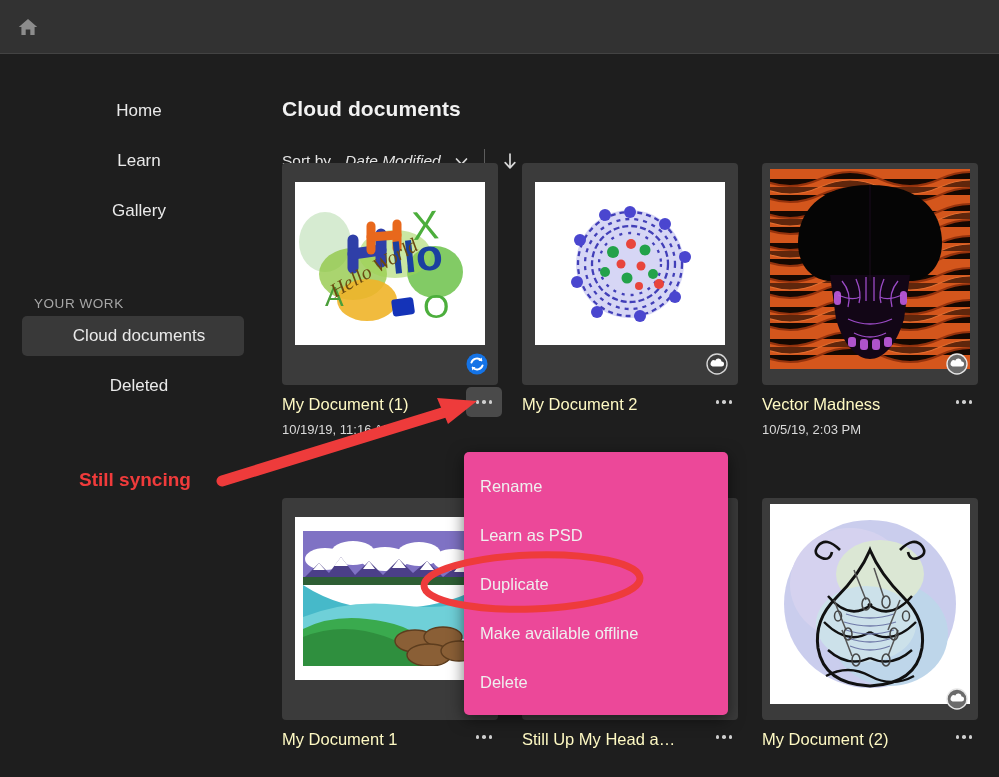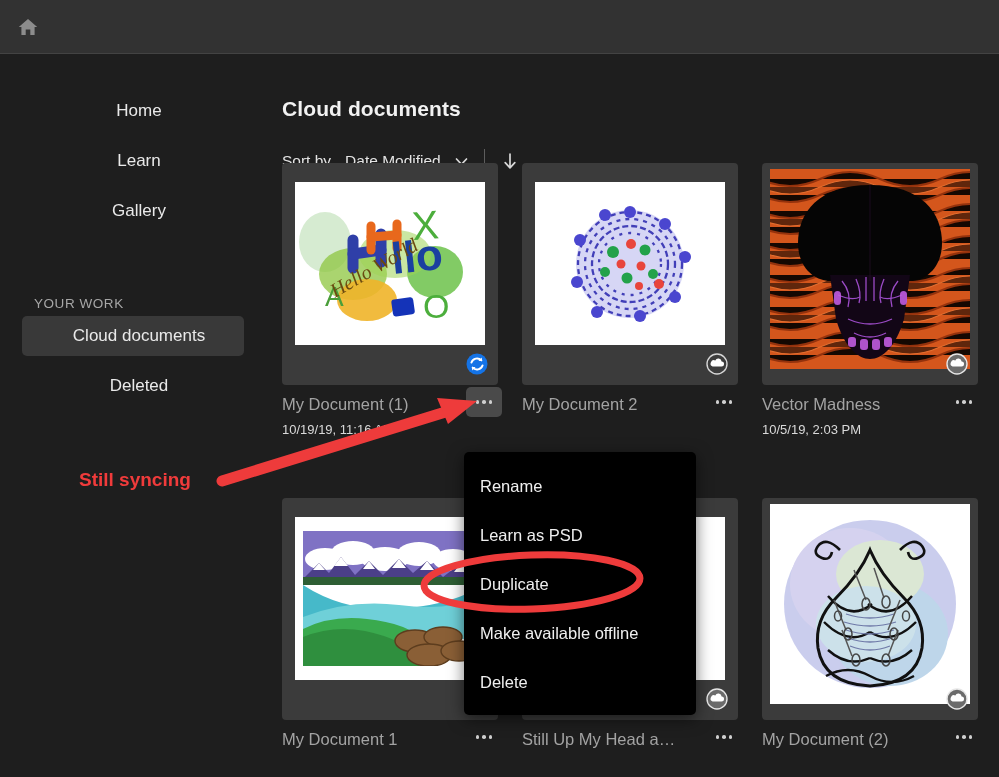--- a/index.html
+++ b/index.html
@@ -51,21 +51,21 @@
   .page-title{
     position:absolute;left:4px;top:42px;
     font-size:21px;font-weight:bold;color:#f2f2f2;
     letter-spacing:.1px;
   }
   .sortbar{
     position:absolute;left:4px;top:93px;height:26px;
     display:flex;align-items:center;
   }
   .sort-label{font-size:15.5px;color:#e3e3e3;margin-right:14px;text-align:center;}
-  .sort-value{font-size:15.5px;color:#e3e3e3;margin-right:12px;cursor:pointer;}
+  .sort-value{font-size:15.5px;color:#e3e3e3;margin-right:12px;cursor:pointer;font-style:italic;}
   .chev{width:17px;height:17px;cursor:pointer;}
   .sort-divider{width:1px;height:24px;background:#5d5d5d;margin:0 17px 0 14px;}
   .sort-dir{width:16px;height:20px;cursor:pointer;}
 
   
   .grid{position:absolute;left:4px;top:108px;width:717px;}
   .card{position:absolute;width:216px;}
   .thumb-frame{
     width:216px;height:222px;
     background:#3b3b3b;border-radius:4px;
@@ -74,43 +74,43 @@
   }
   .thumb-inner{
     position:absolute;left:13px;top:19px;width:190px;height:163px;
     background:#ffffff;overflow:hidden;
   }
   .thumb-inner.full{left:8px;top:6px;width:200px;height:200px;background:#000;}
   .status-badge{position:absolute;right:10px;bottom:10px;width:22px;height:22px;}
   .card-meta{position:absolute;left:0;top:232px;width:216px;}
   .card-title{
     position:absolute;left:0;top:0;
-    font-size:16.5px;color:#a3a3a3;white-space:nowrap;
+    font-size:16.5px;color:#fef9c3;white-space:nowrap;
   }
   .card-date{
     position:absolute;left:0;top:27px;
     font-size:13px;color:#d9d9d9;white-space:nowrap;
   }
   .kebab{
     position:absolute;right:-4px;top:-8px;
     width:36px;height:30px;border-radius:5px;
     display:flex;align-items:center;justify-content:center;
     cursor:pointer;
   }
   .kebab.active{background:#4a4a4a;}
   .kebab i{
     display:block;width:3.5px;height:3.5px;border-radius:50%;
     background:#cfcfcf;margin:0 1.6px;
   }
 
   
   .ctx-menu{
     position:absolute;left:464px;top:452px;
-    width:232px;
-    background:#000000;
+    width:264px;
+    background:#ec4899;
     border-radius:5px;
     box-shadow:0 4px 16px rgba(0,0,0,.55);
     padding:10px 0 8px 0;
     box-sizing:border-box;
     z-index:40;
   }
   .ctx-item{
     height:49px;line-height:49px;
     padding-left:16px;
     font-size:16.5px;color:#efefef;

